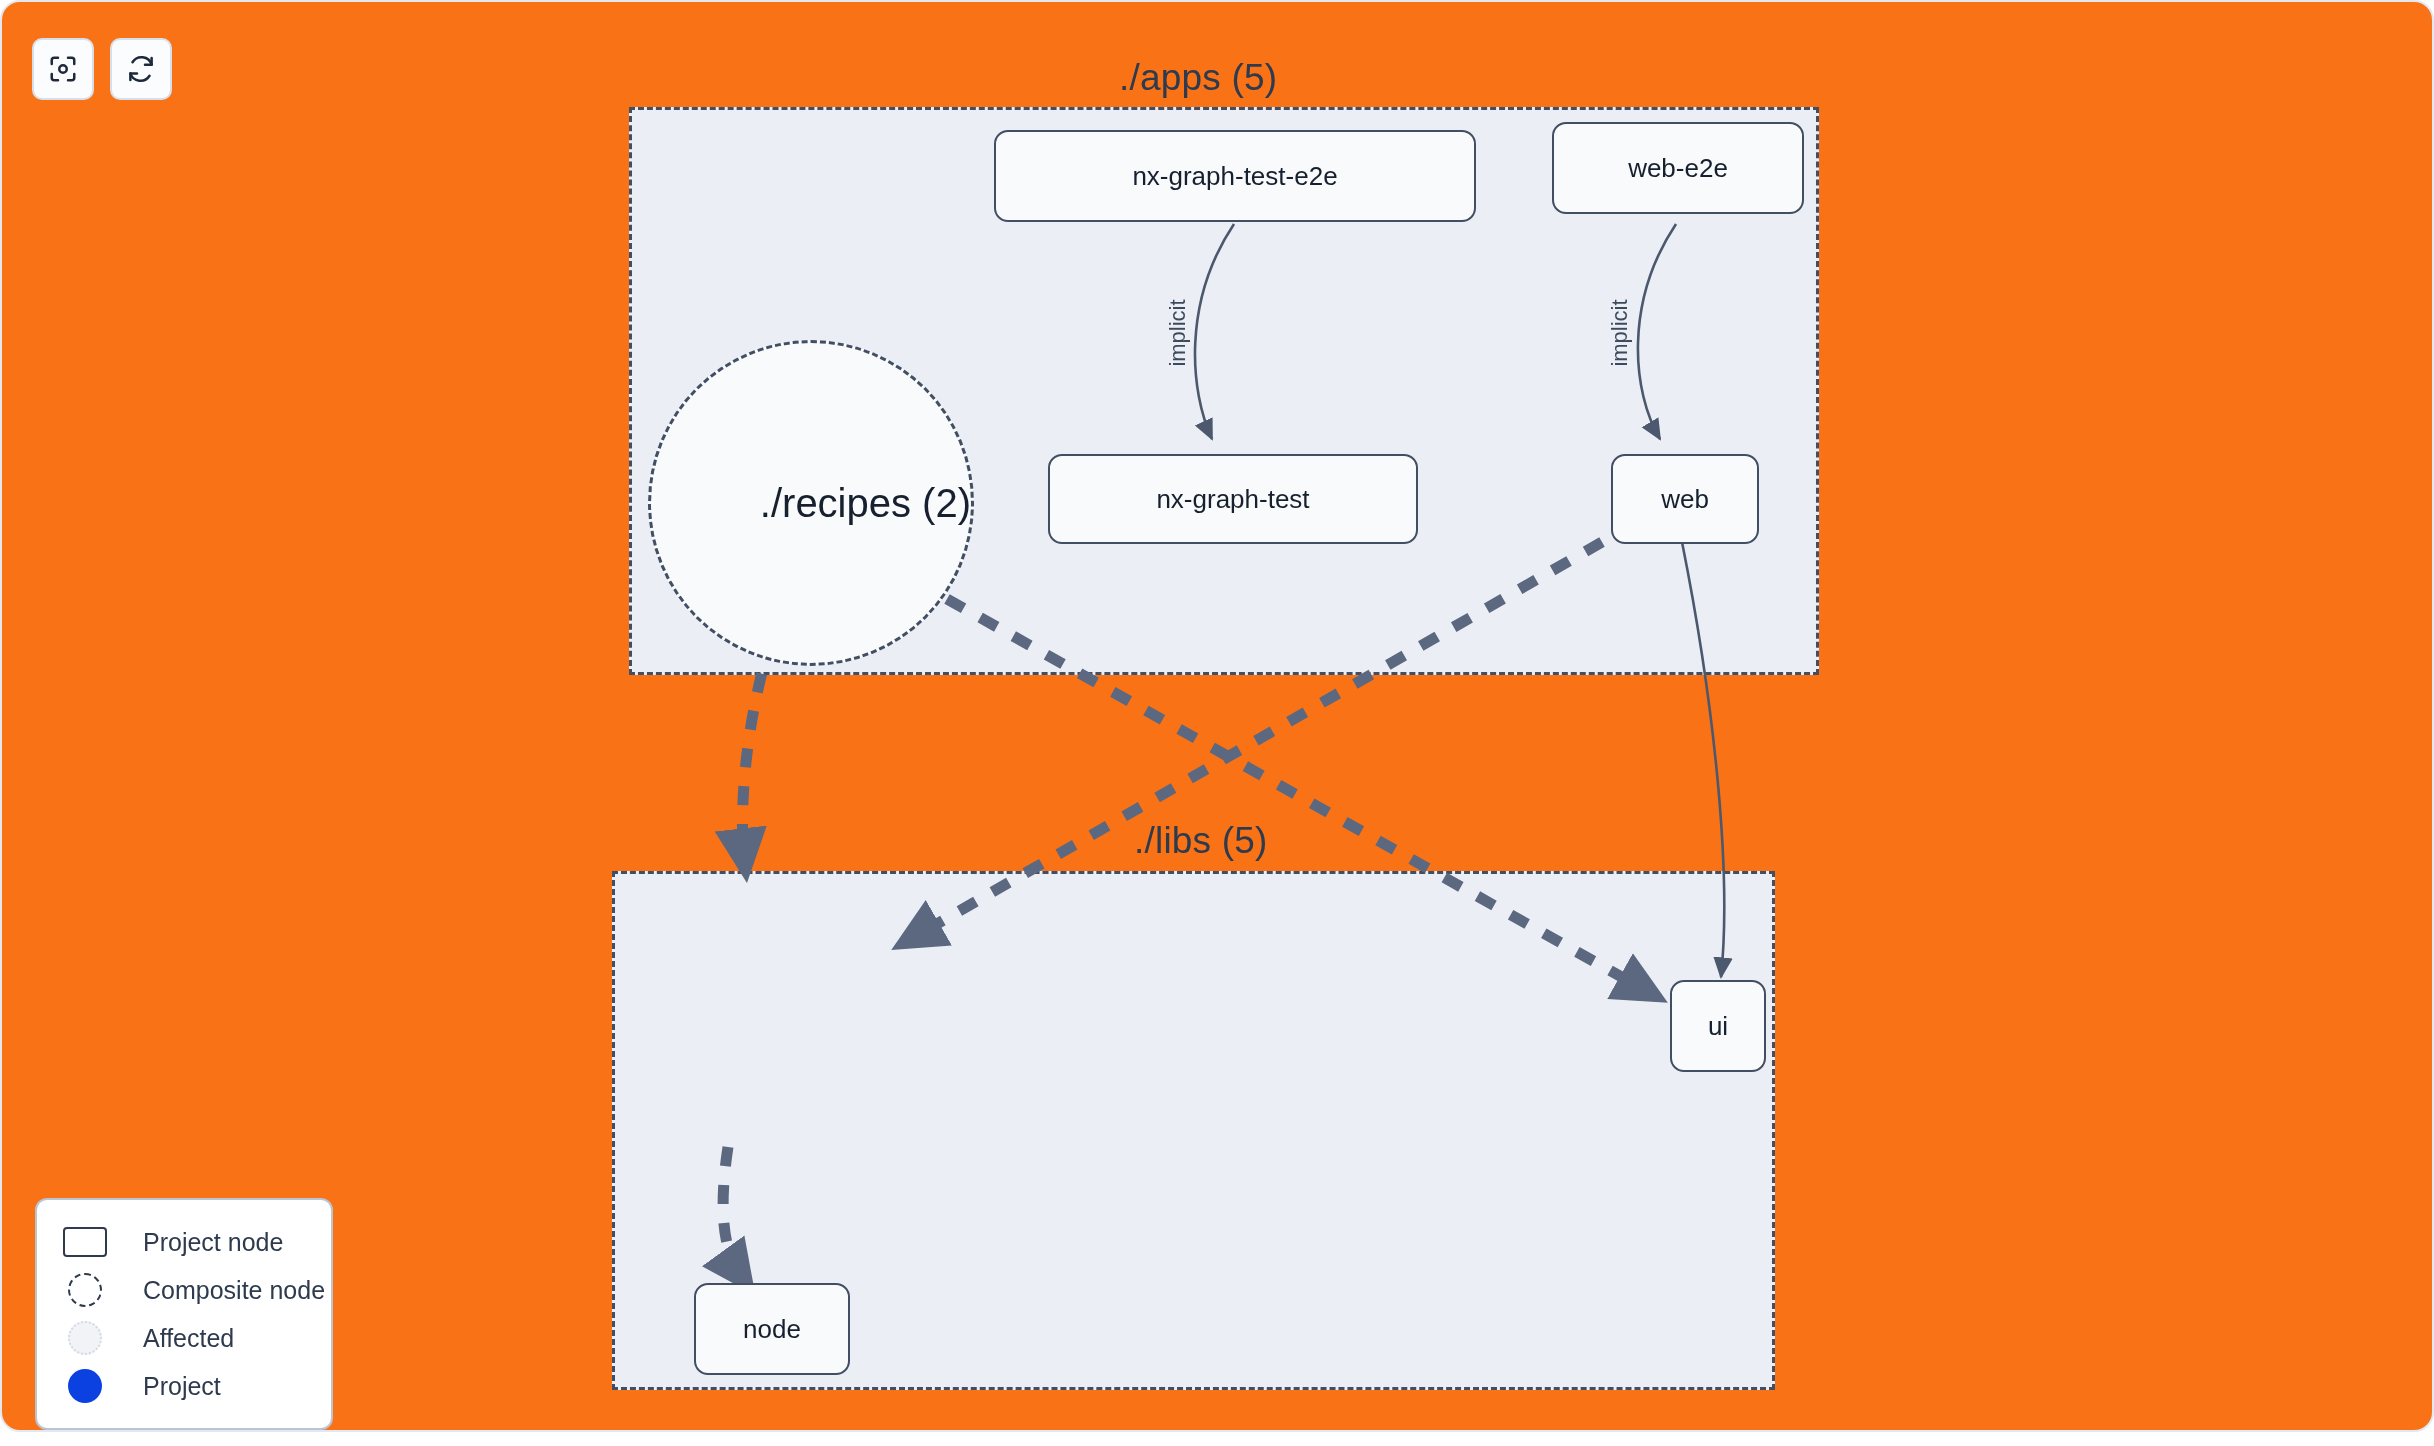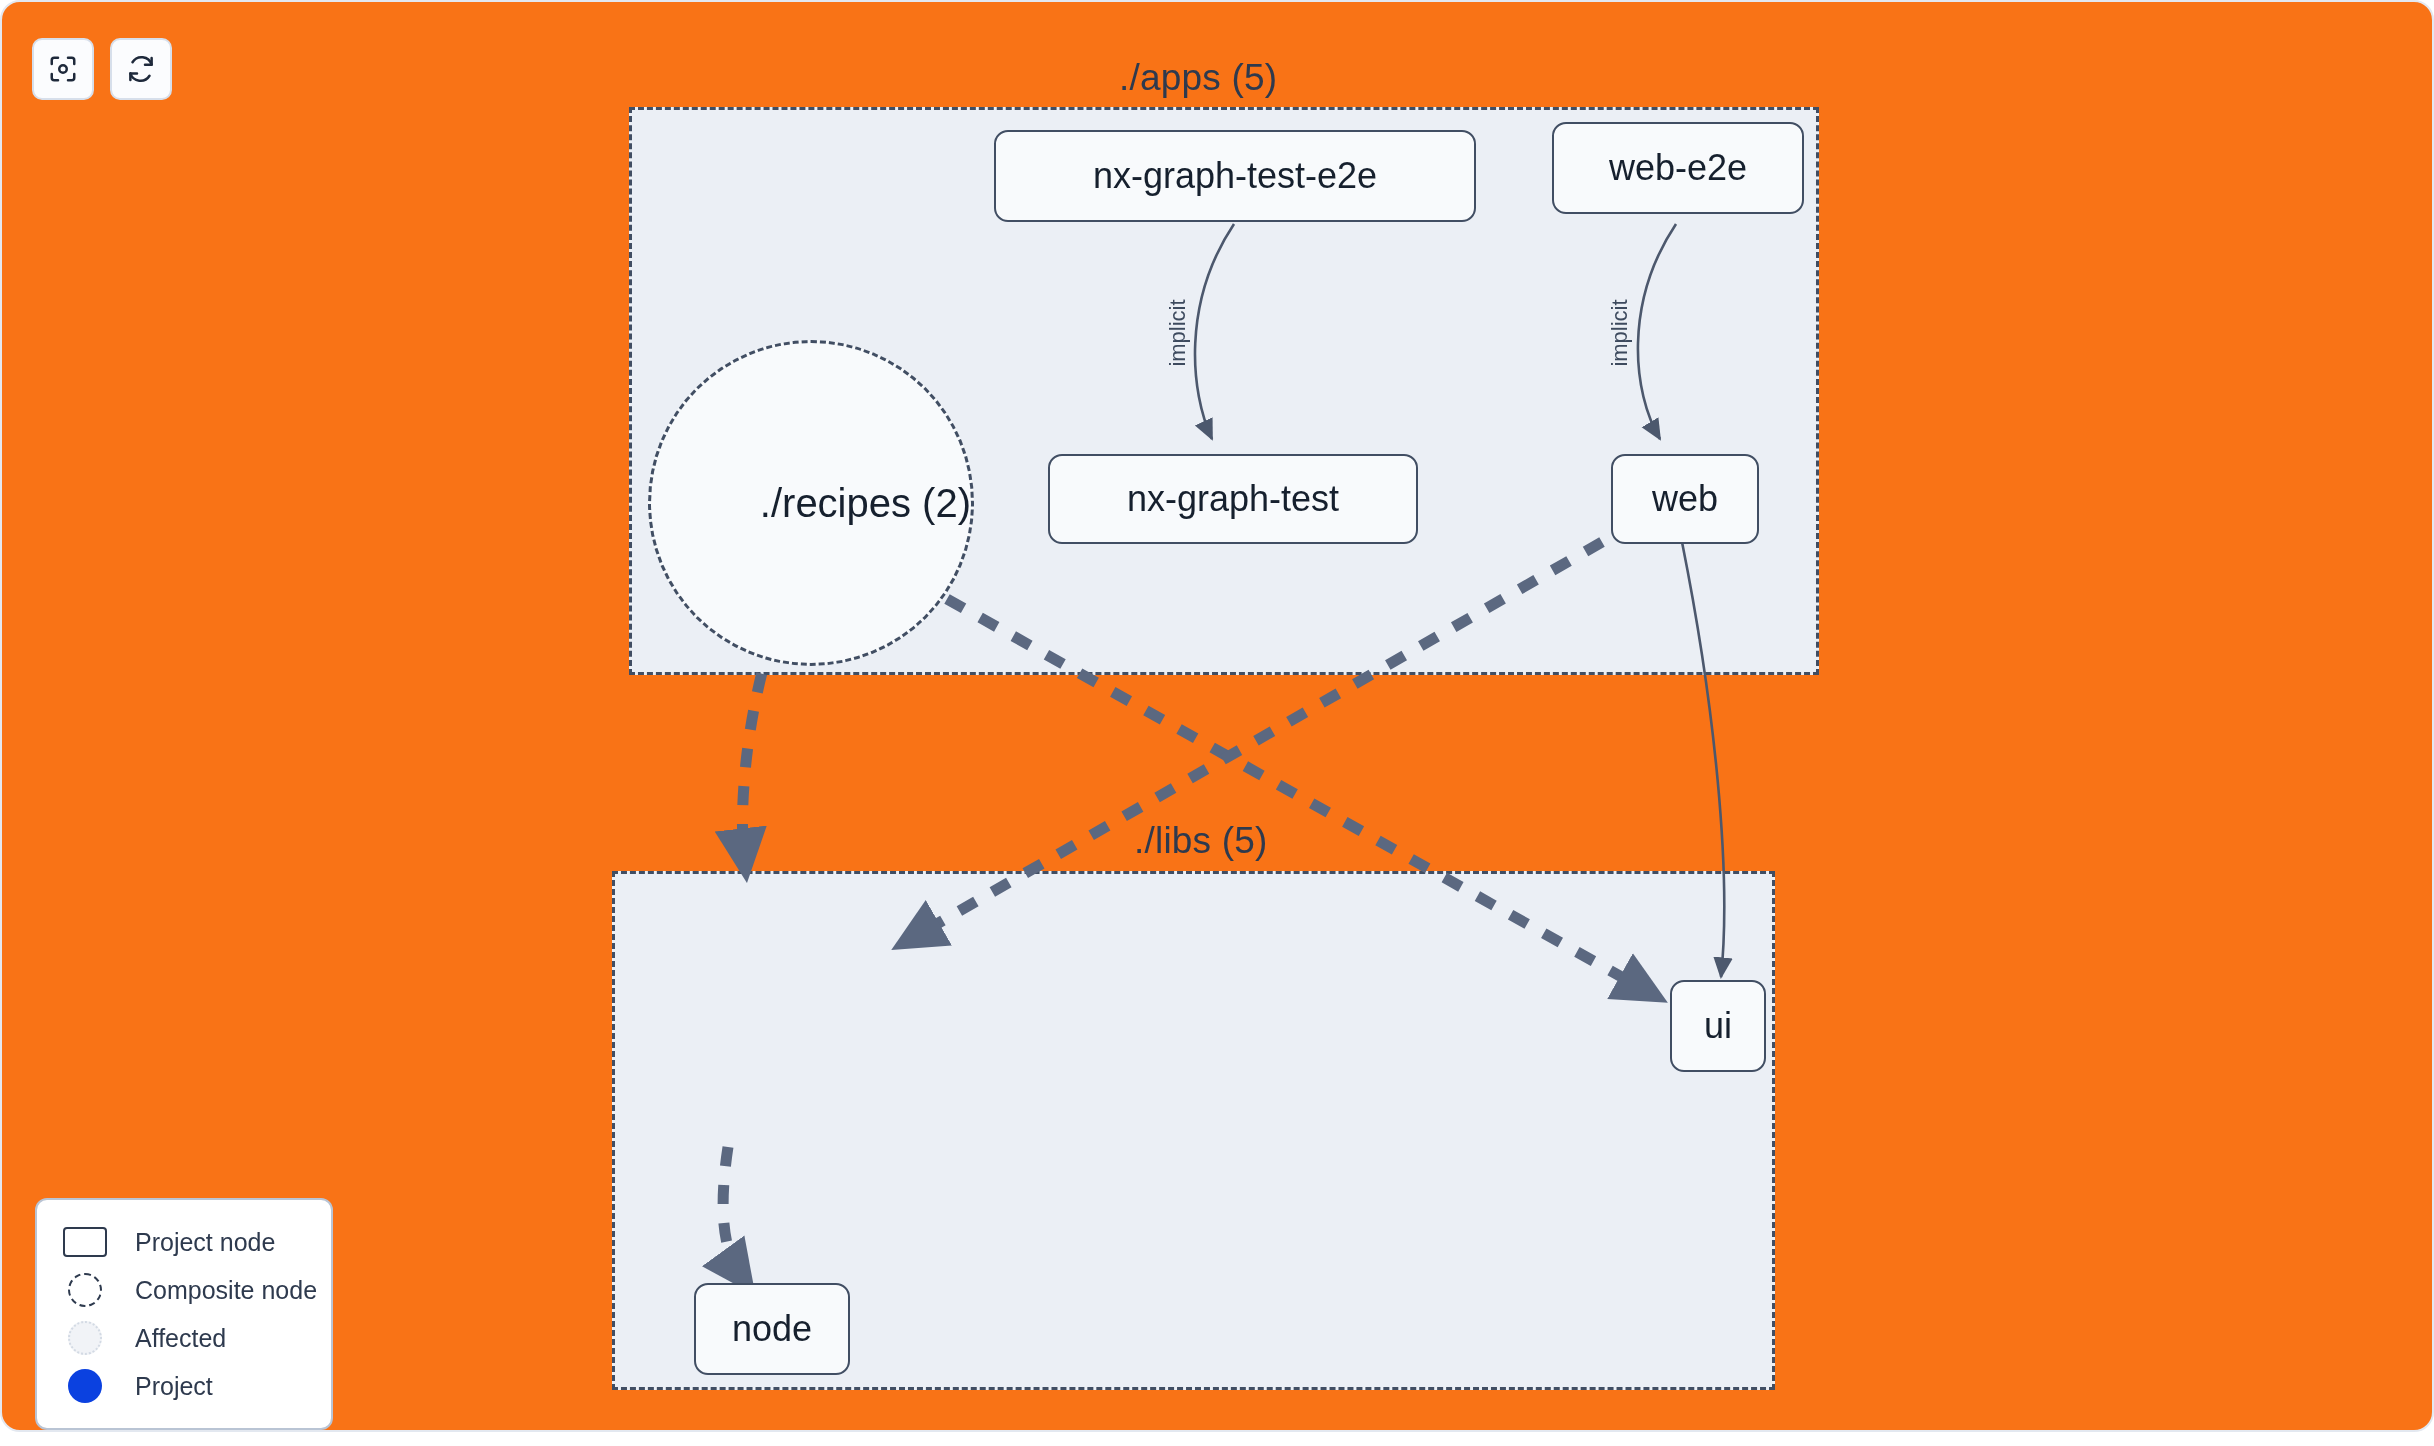--- a/index.html
+++ b/index.html
@@ -72,21 +72,21 @@
 
   
   .node {
     position: absolute;
     background: #f8fafc;
     border: 2.5px solid #414e63;
     border-radius: 14px;
     display: flex;
     align-items: center;
     justify-content: center;
-    font-size: 36px;
+    font-size: 26px;
     color: #16202e;
     white-space: nowrap;
     z-index: 25;
     cursor: pointer;
     padding: 0 22px;
   }
 
   
   .composite {
     position: absolute;
@@ -153,21 +153,21 @@
     border: 2.5px dotted #d3dae4;
     border-radius: 50%;
     background: #f1f3f7;
   }
   .sw-touched {
     width: 34px; height: 34px;
     border-radius: 50%;
     background: #0b41e0;
   }
   .legend-text {
-    margin-left: 24px;
+    margin-left: 32px;
     font-size: 25px;
     color: #2e3a4e;
     white-space: nowrap;
   }
 </style>
 </head>
 <body>
 
 <div id="app">
 

